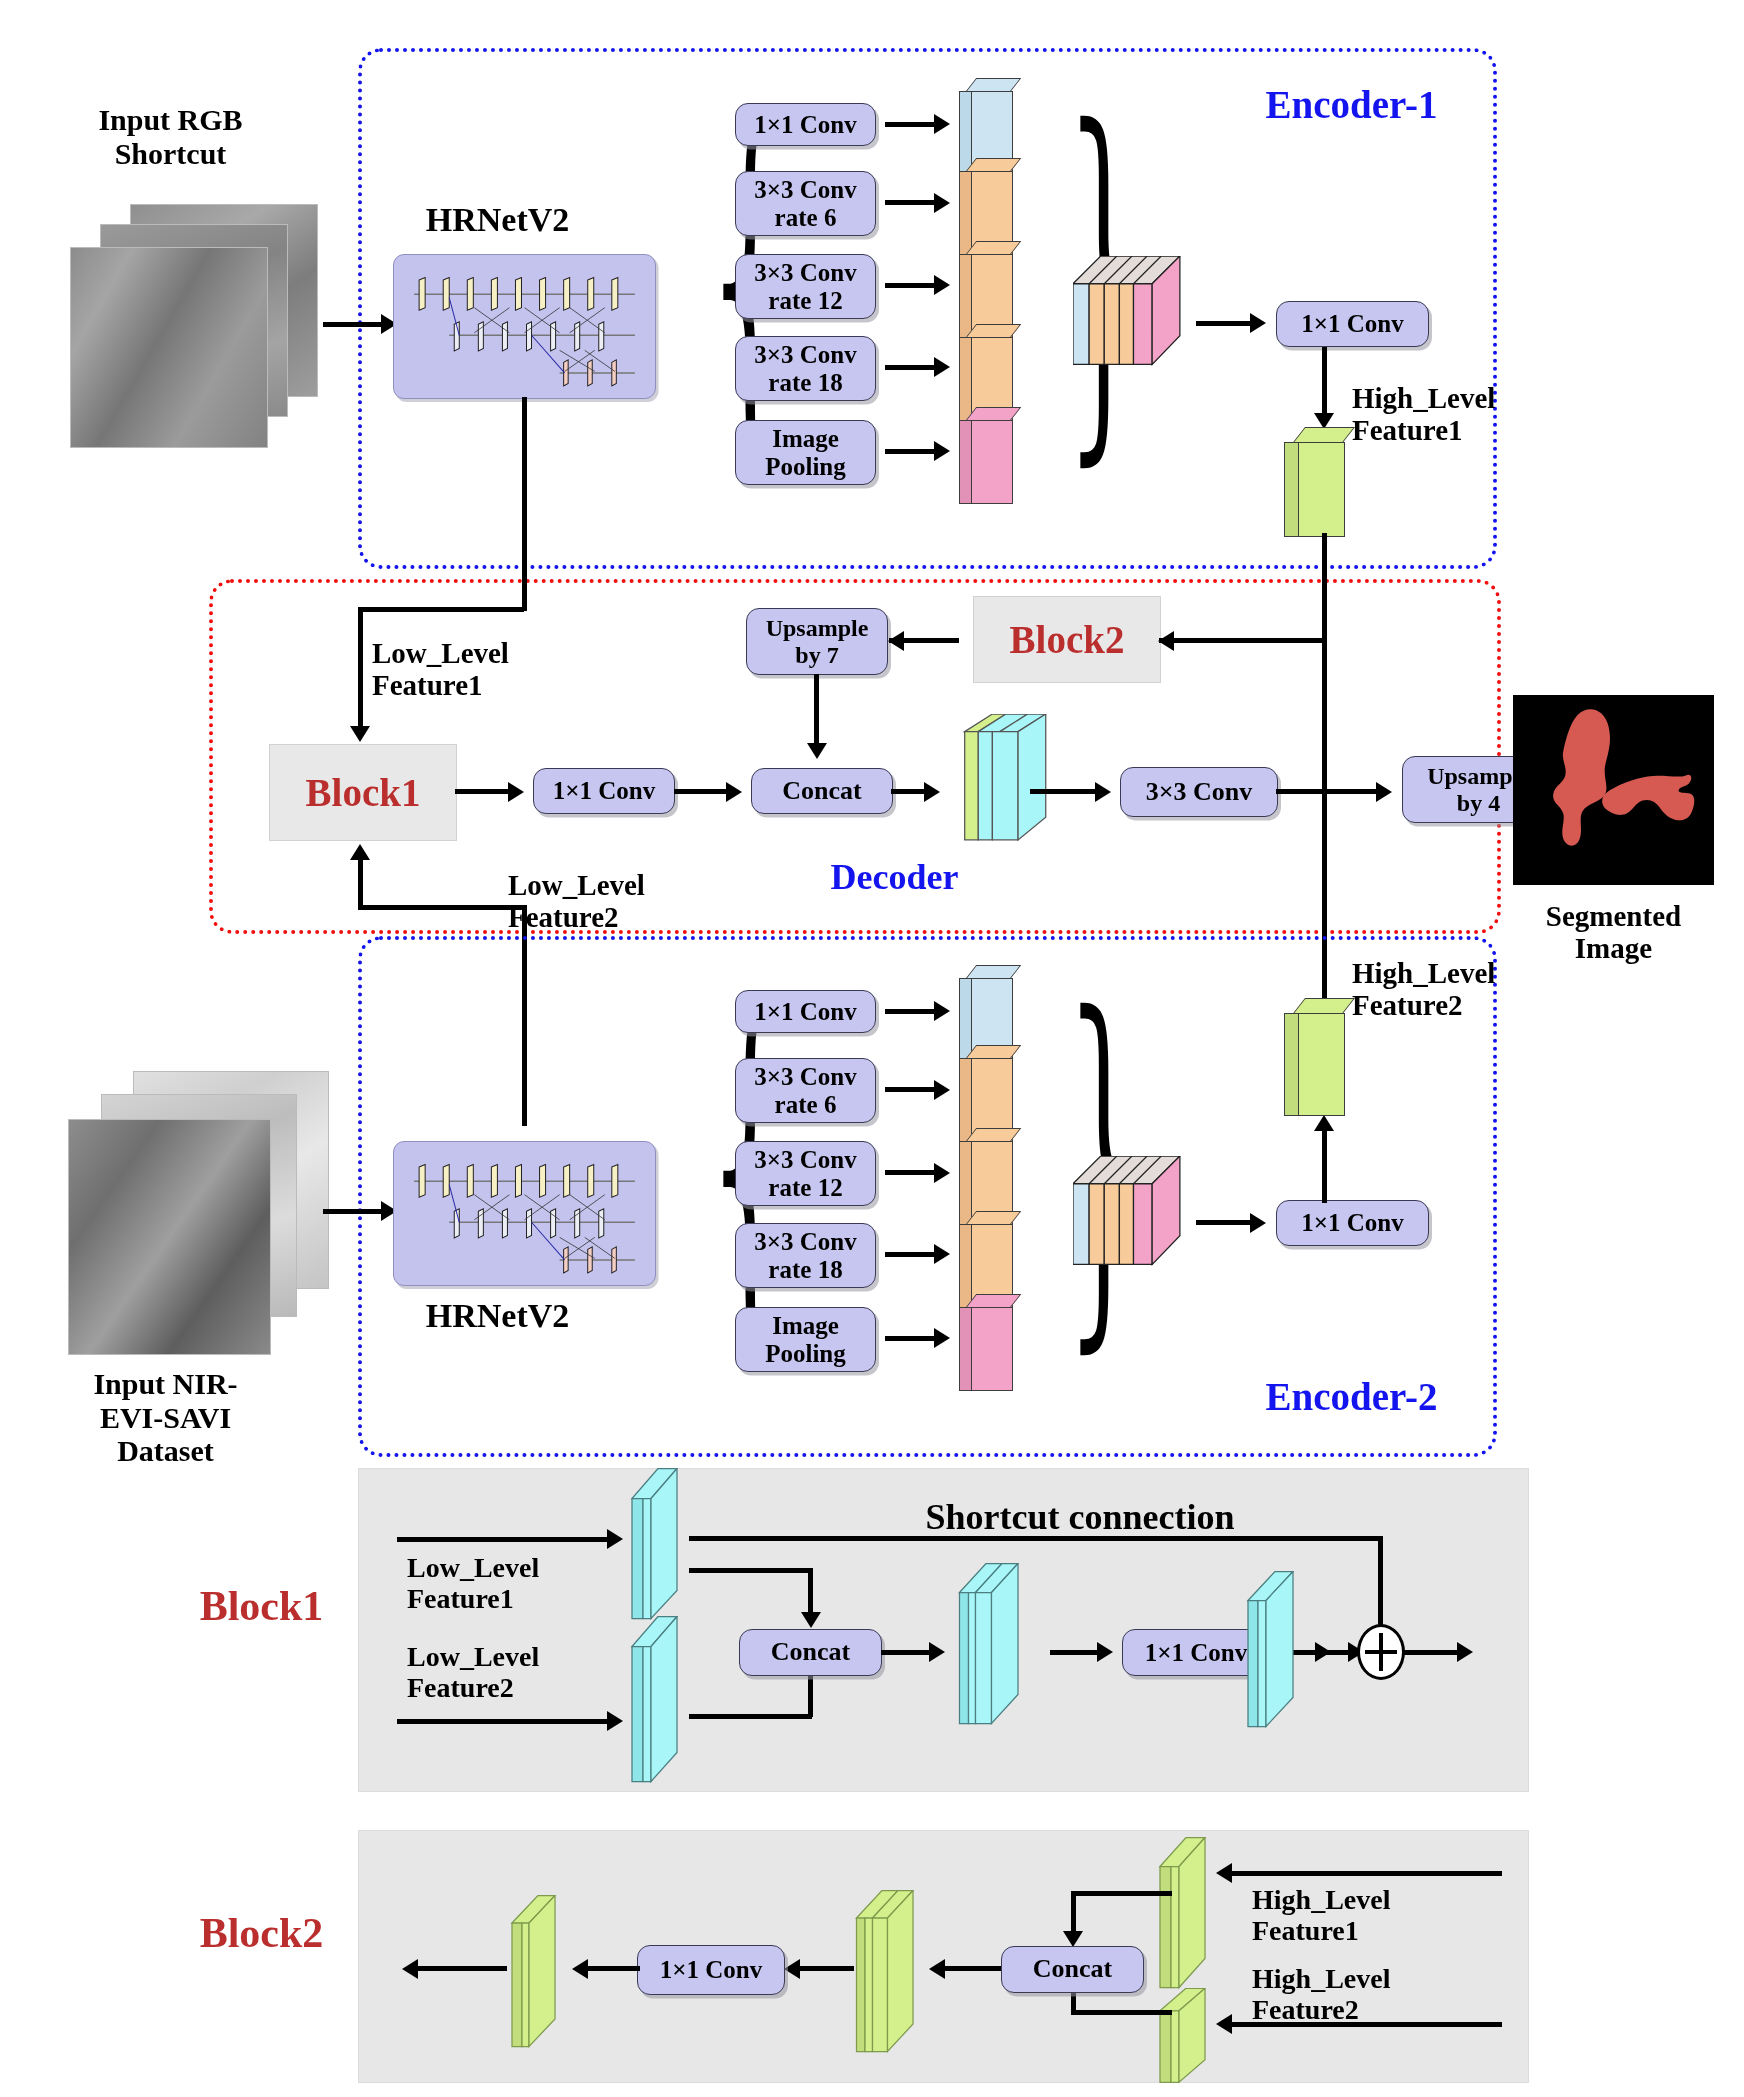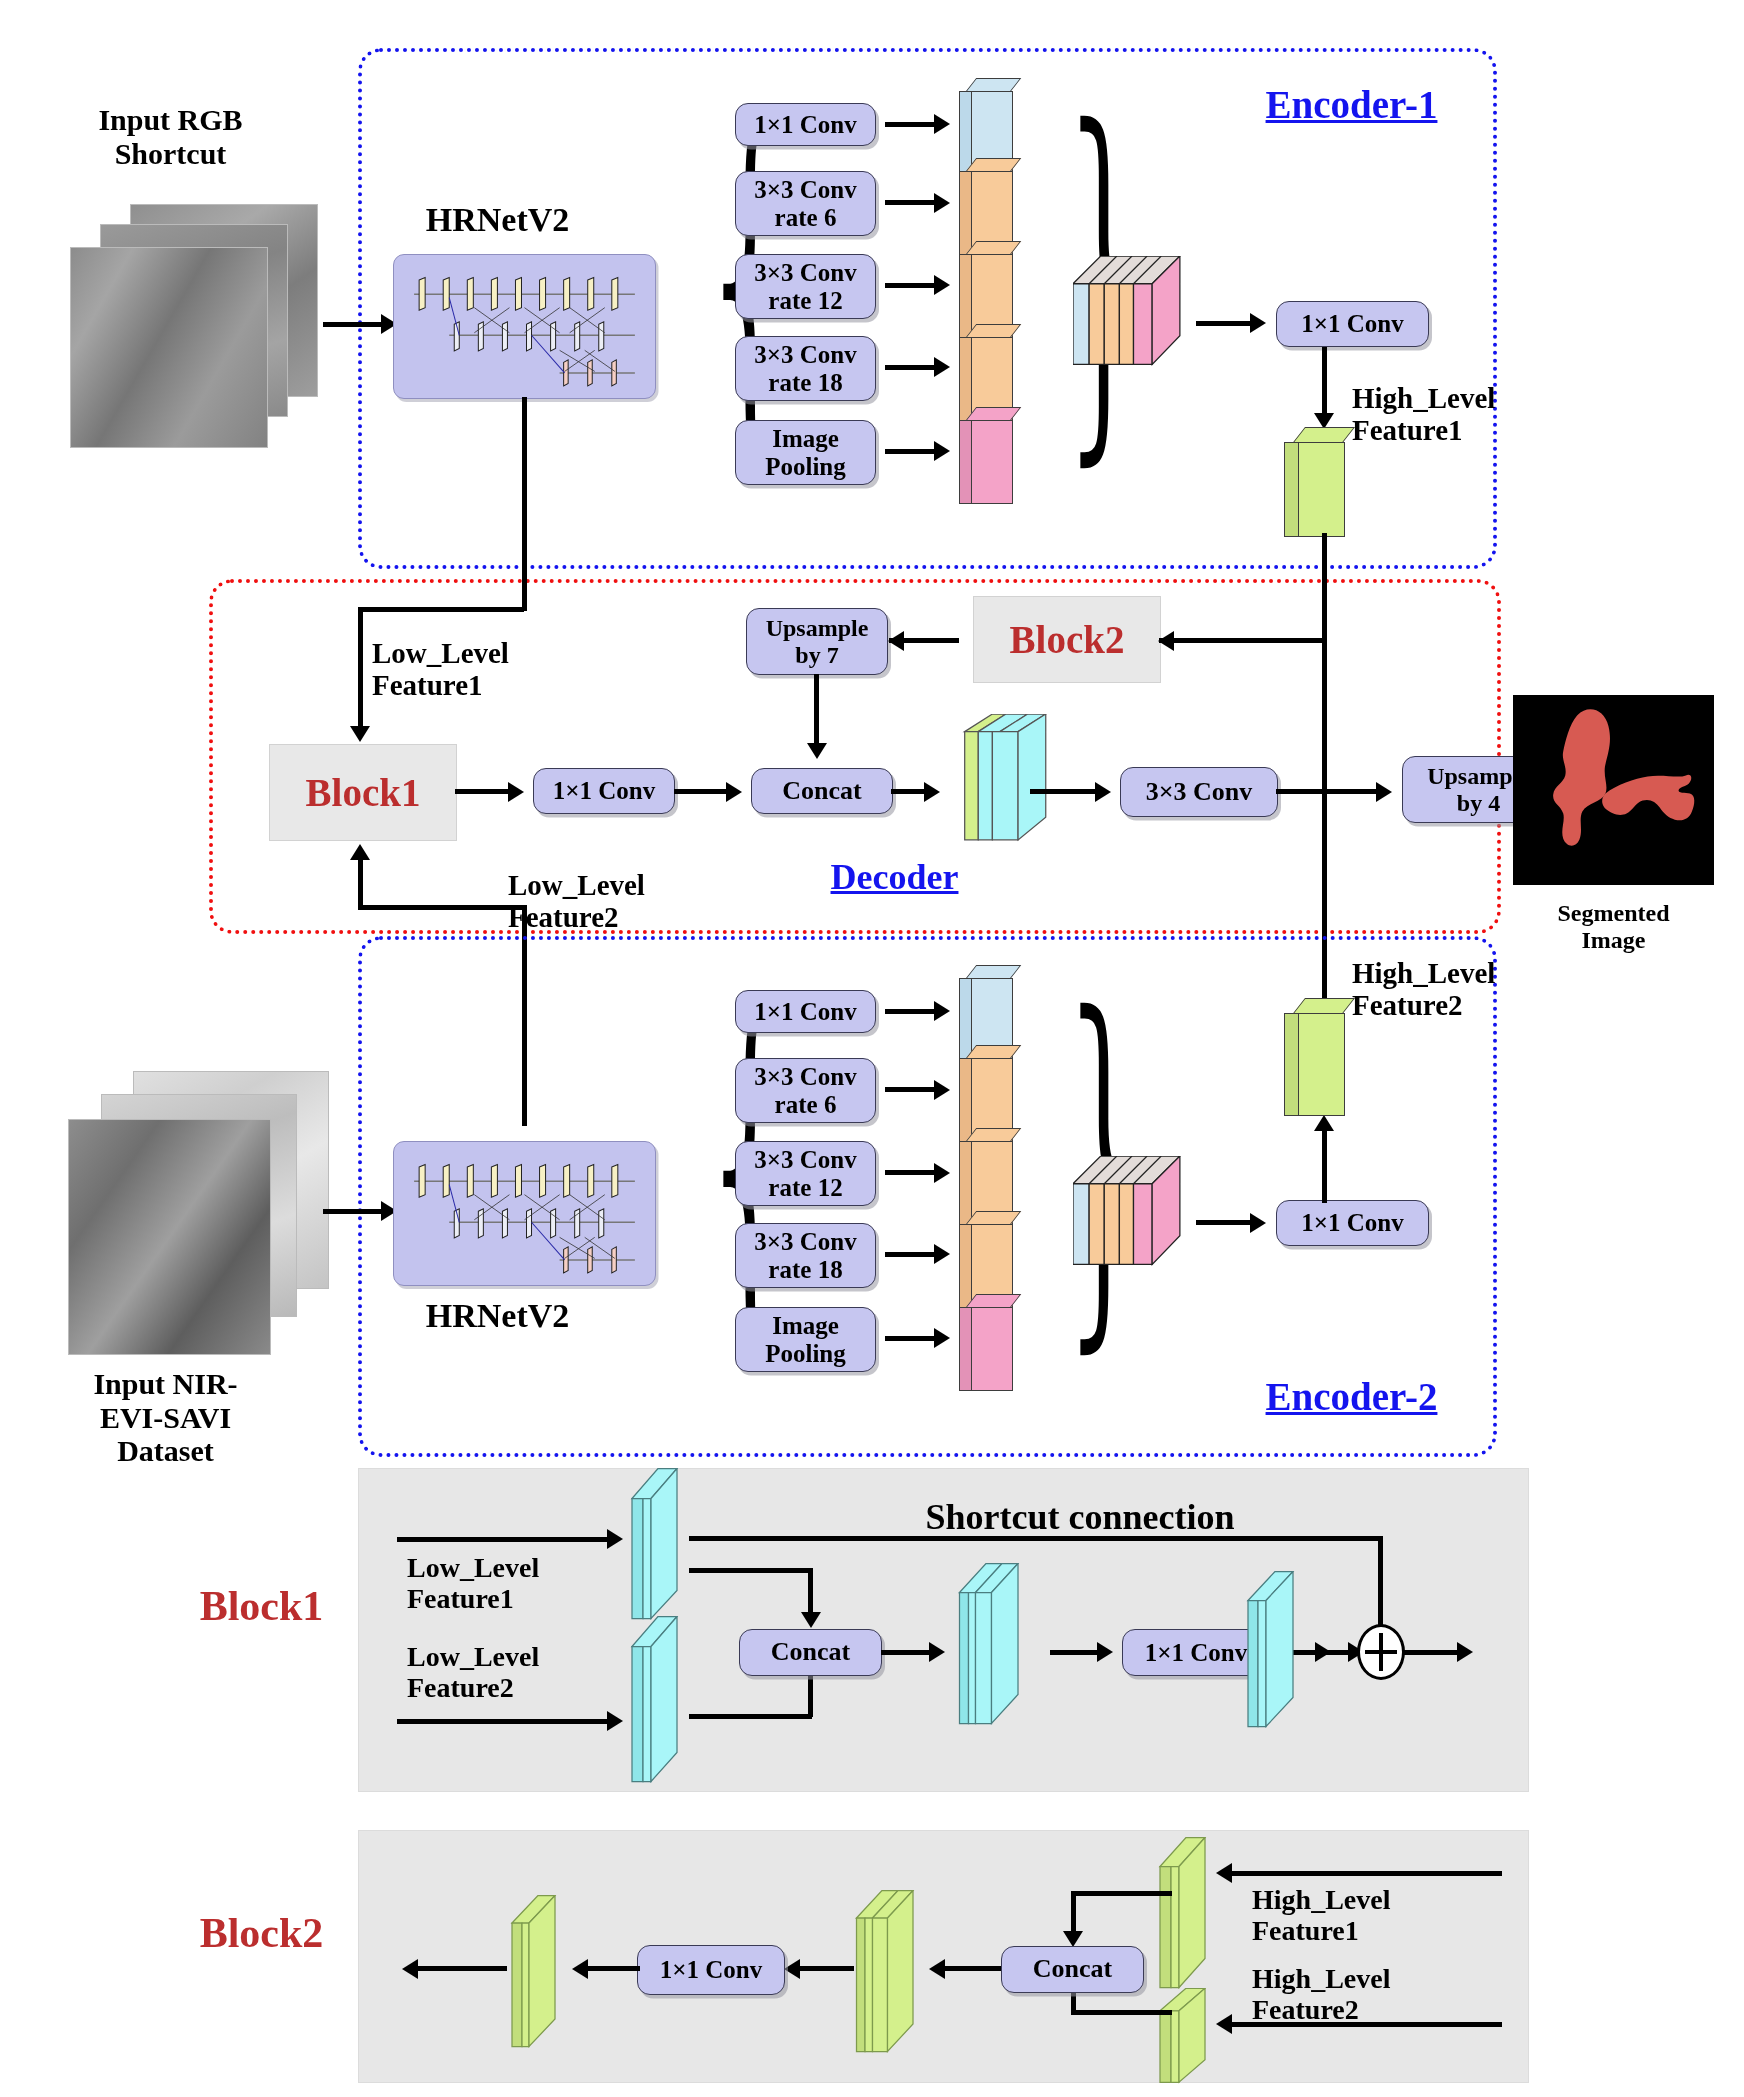--- a/index.html
+++ b/index.html
@@ -3,21 +3,21 @@
 <meta charset="utf-8">
 <style>
   html,body{margin:0;padding:0;background:#fff;}
   body{width:1744px;height:2097px;position:relative;
        font-family:"Liberation Serif",serif;overflow:hidden;}
   .abs{position:absolute;}
 
   
   .lbl{position:absolute;font-weight:bold;color:#000;text-align:center;
        line-height:1.12;white-space:pre-line;}
-  .lbl-blue{color:#1414ee;text-decoration:underline;}
+  .lbl-blue{color:#1414ee;}
   .lbl-red{color:#bb2e2e;}
 
   
   .pbox{position:absolute;background:#c6c6f0;border:1.5px solid #3a3a55;
         border-radius:13px;display:flex;align-items:center;justify-content:center;
         text-align:center;font-weight:bold;color:#000;line-height:1.1;
         box-shadow:3px 3.5px 0 rgba(150,150,160,.55);white-space:pre-line;}
 
   
   .gbox{position:absolute;background:#e8e8e8;border:1px solid #d2d2d2;
@@ -306,21 +306,21 @@
              C82 180 100 176 104 160 C108 142 96 130 100 112
              C104 92 112 58 128 40 Z" fill="#d75a52"></path>
     <path d="M184 196 C206 178 242 166 268 162 C300 158 330 166 344 160
              C356 155 358 168 350 176 C344 182 334 182 330 188
              C326 196 344 194 352 196 C364 199 362 218 356 232
              C350 248 336 252 322 248 C310 245 300 236 292 224
              C284 212 272 206 258 210 C244 214 238 230 226 236
              C212 243 196 236 186 228 C176 220 174 206 184 196 Z" fill="#d75a52"></path>
   </svg>
 </div>
-<div class="lbl" style="left:1513px;top:900px;width:201px;font-size:24px;">Segmented
+<div class="lbl" style="left:1513px;top:900px;width:201px;font-size:29px;">Segmented
 Image</div>
 
 <div class="dotbox enc" style="left:358px;top:936px;width:1131px;height:513px;"></div>
 <div class="lbl lbl-blue" style="left:1221px;top:1375px;width:261px;font-size:39px;">Encoder-2</div>
 
 <div class="imgstack" style="left:68px;top:1071px;width:266px;height:281px;">
   <div class="sheet" style="left:65px;top:0;width:194px;height:216px;
        background:linear-gradient(150deg,#e0e0e0,#cfcfcf 25%,#e8e8e8 55%,#c4c4c4);"></div>
   <div class="sheet" style="left:33px;top:22.6px;width:194px;height:221px;
        background:linear-gradient(160deg,#d4d4d4,#bdbdbd 30%,#dcdcdc 65%,#b9b9b9);"></div>

